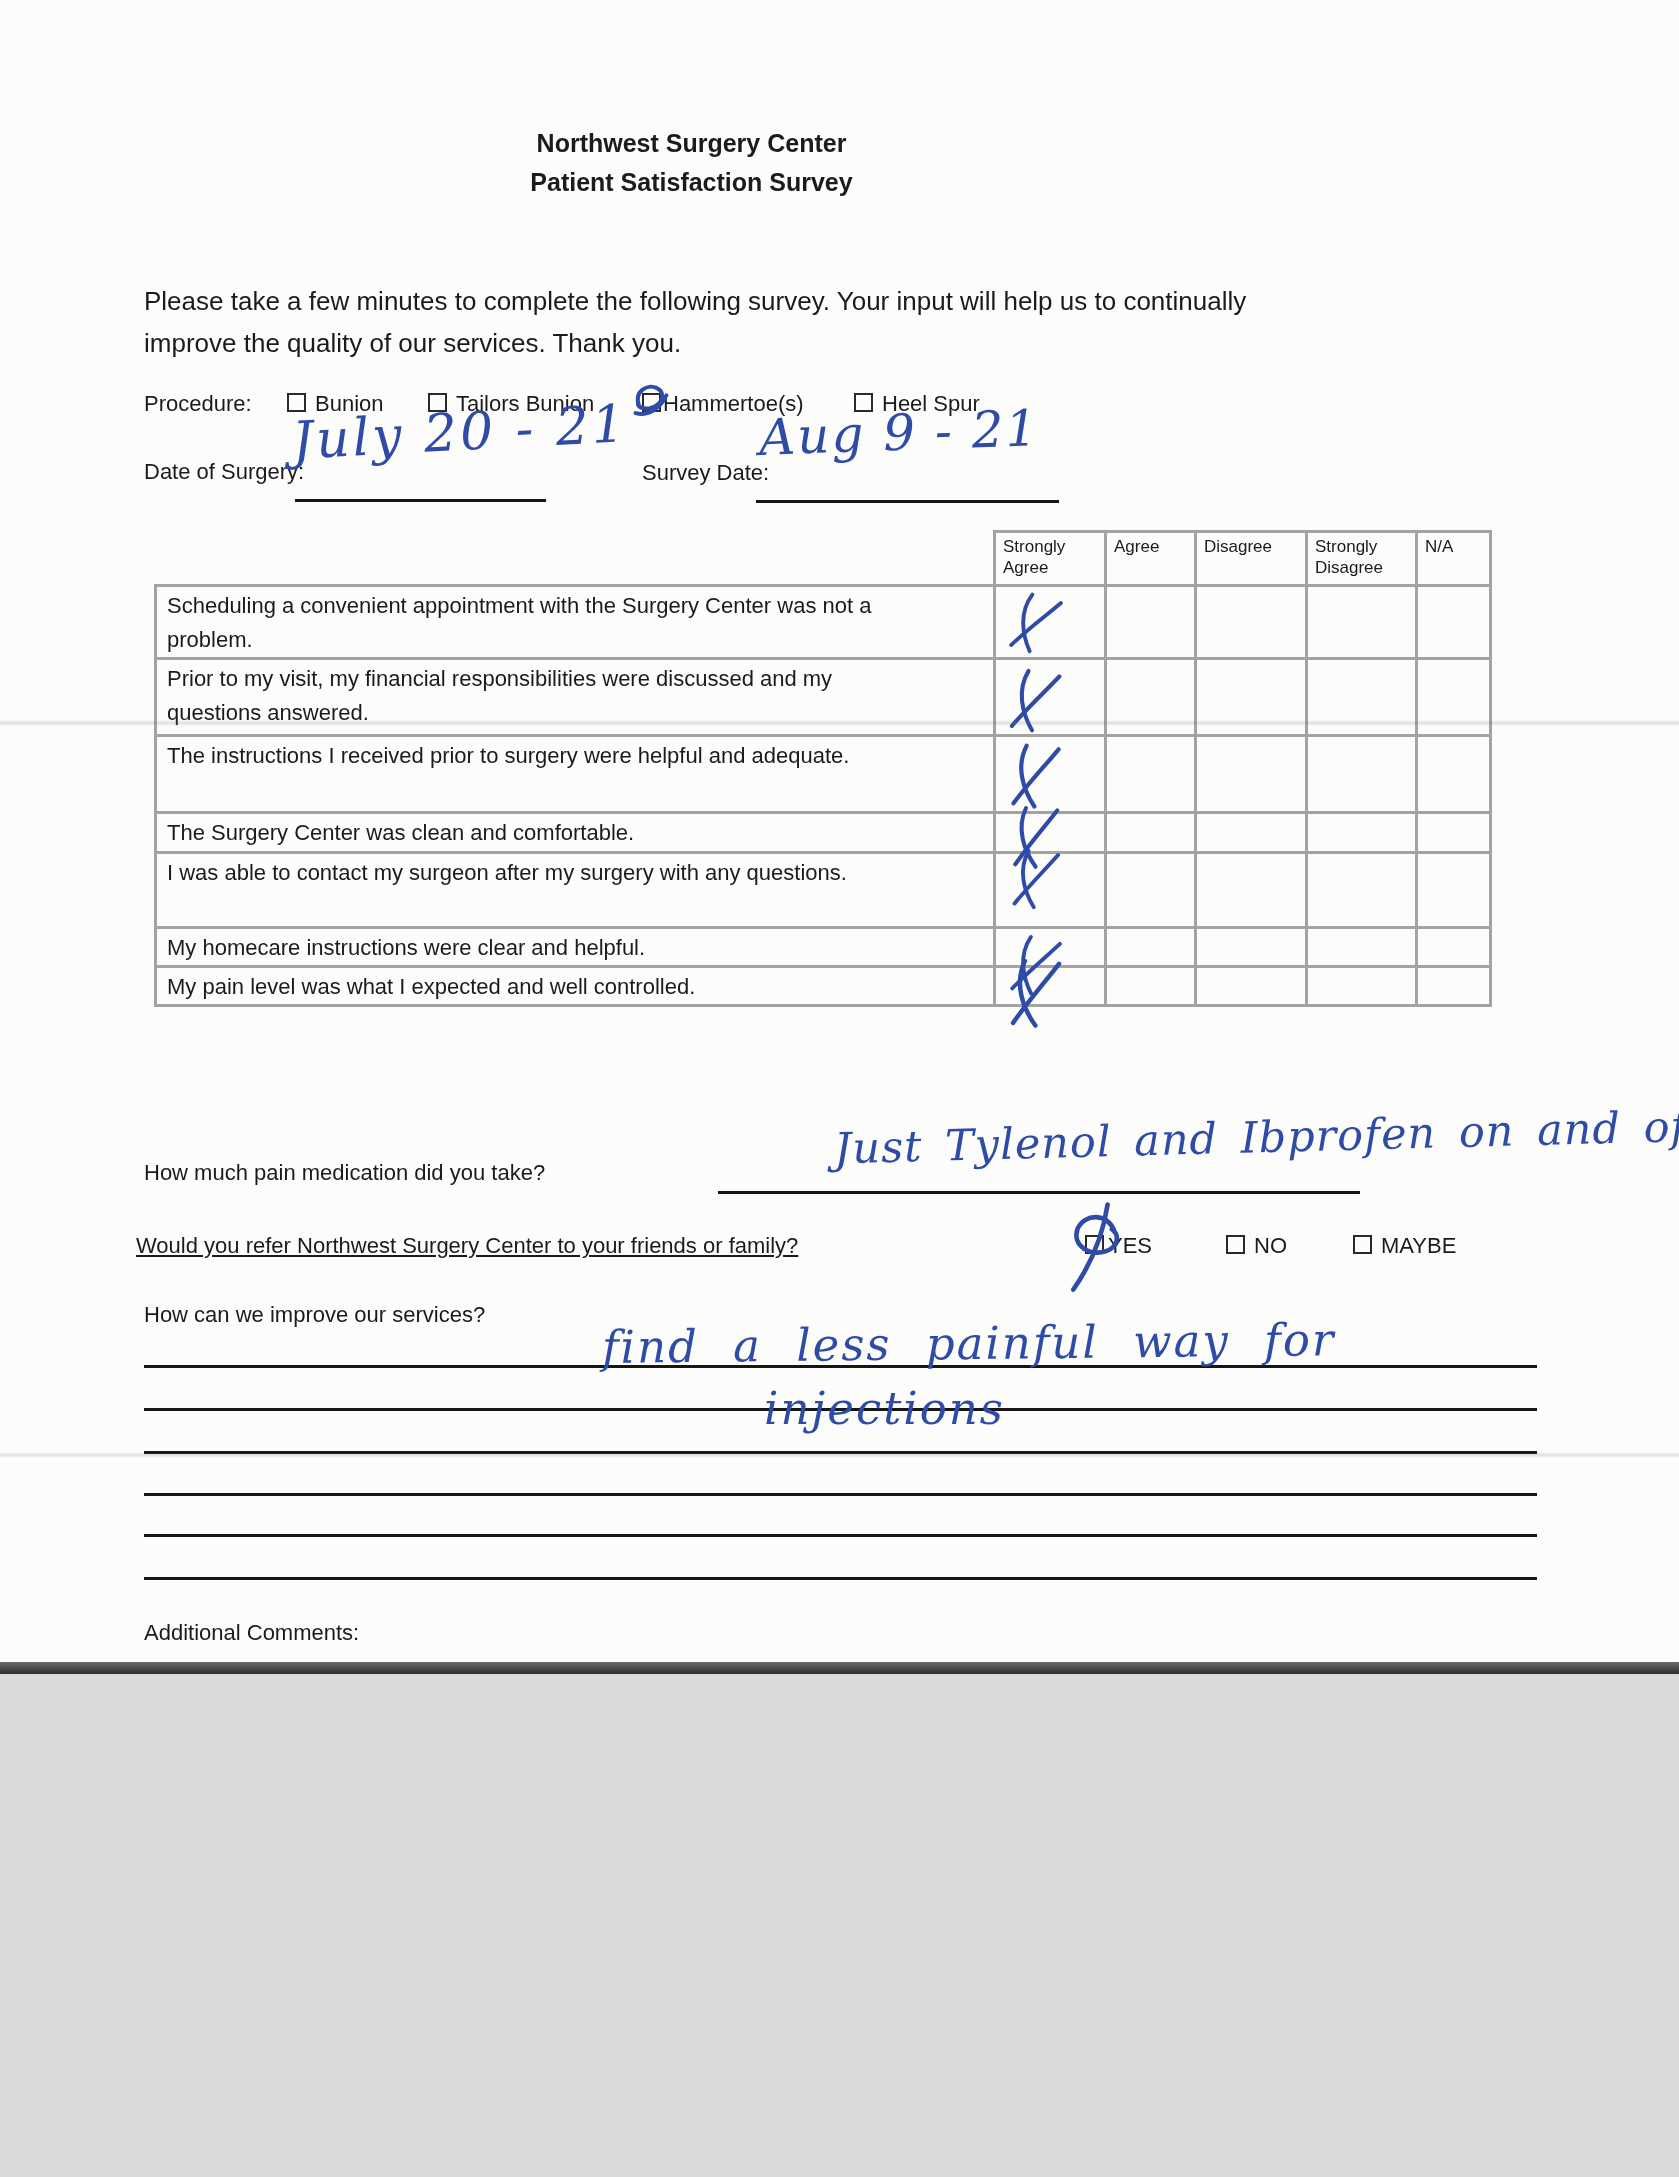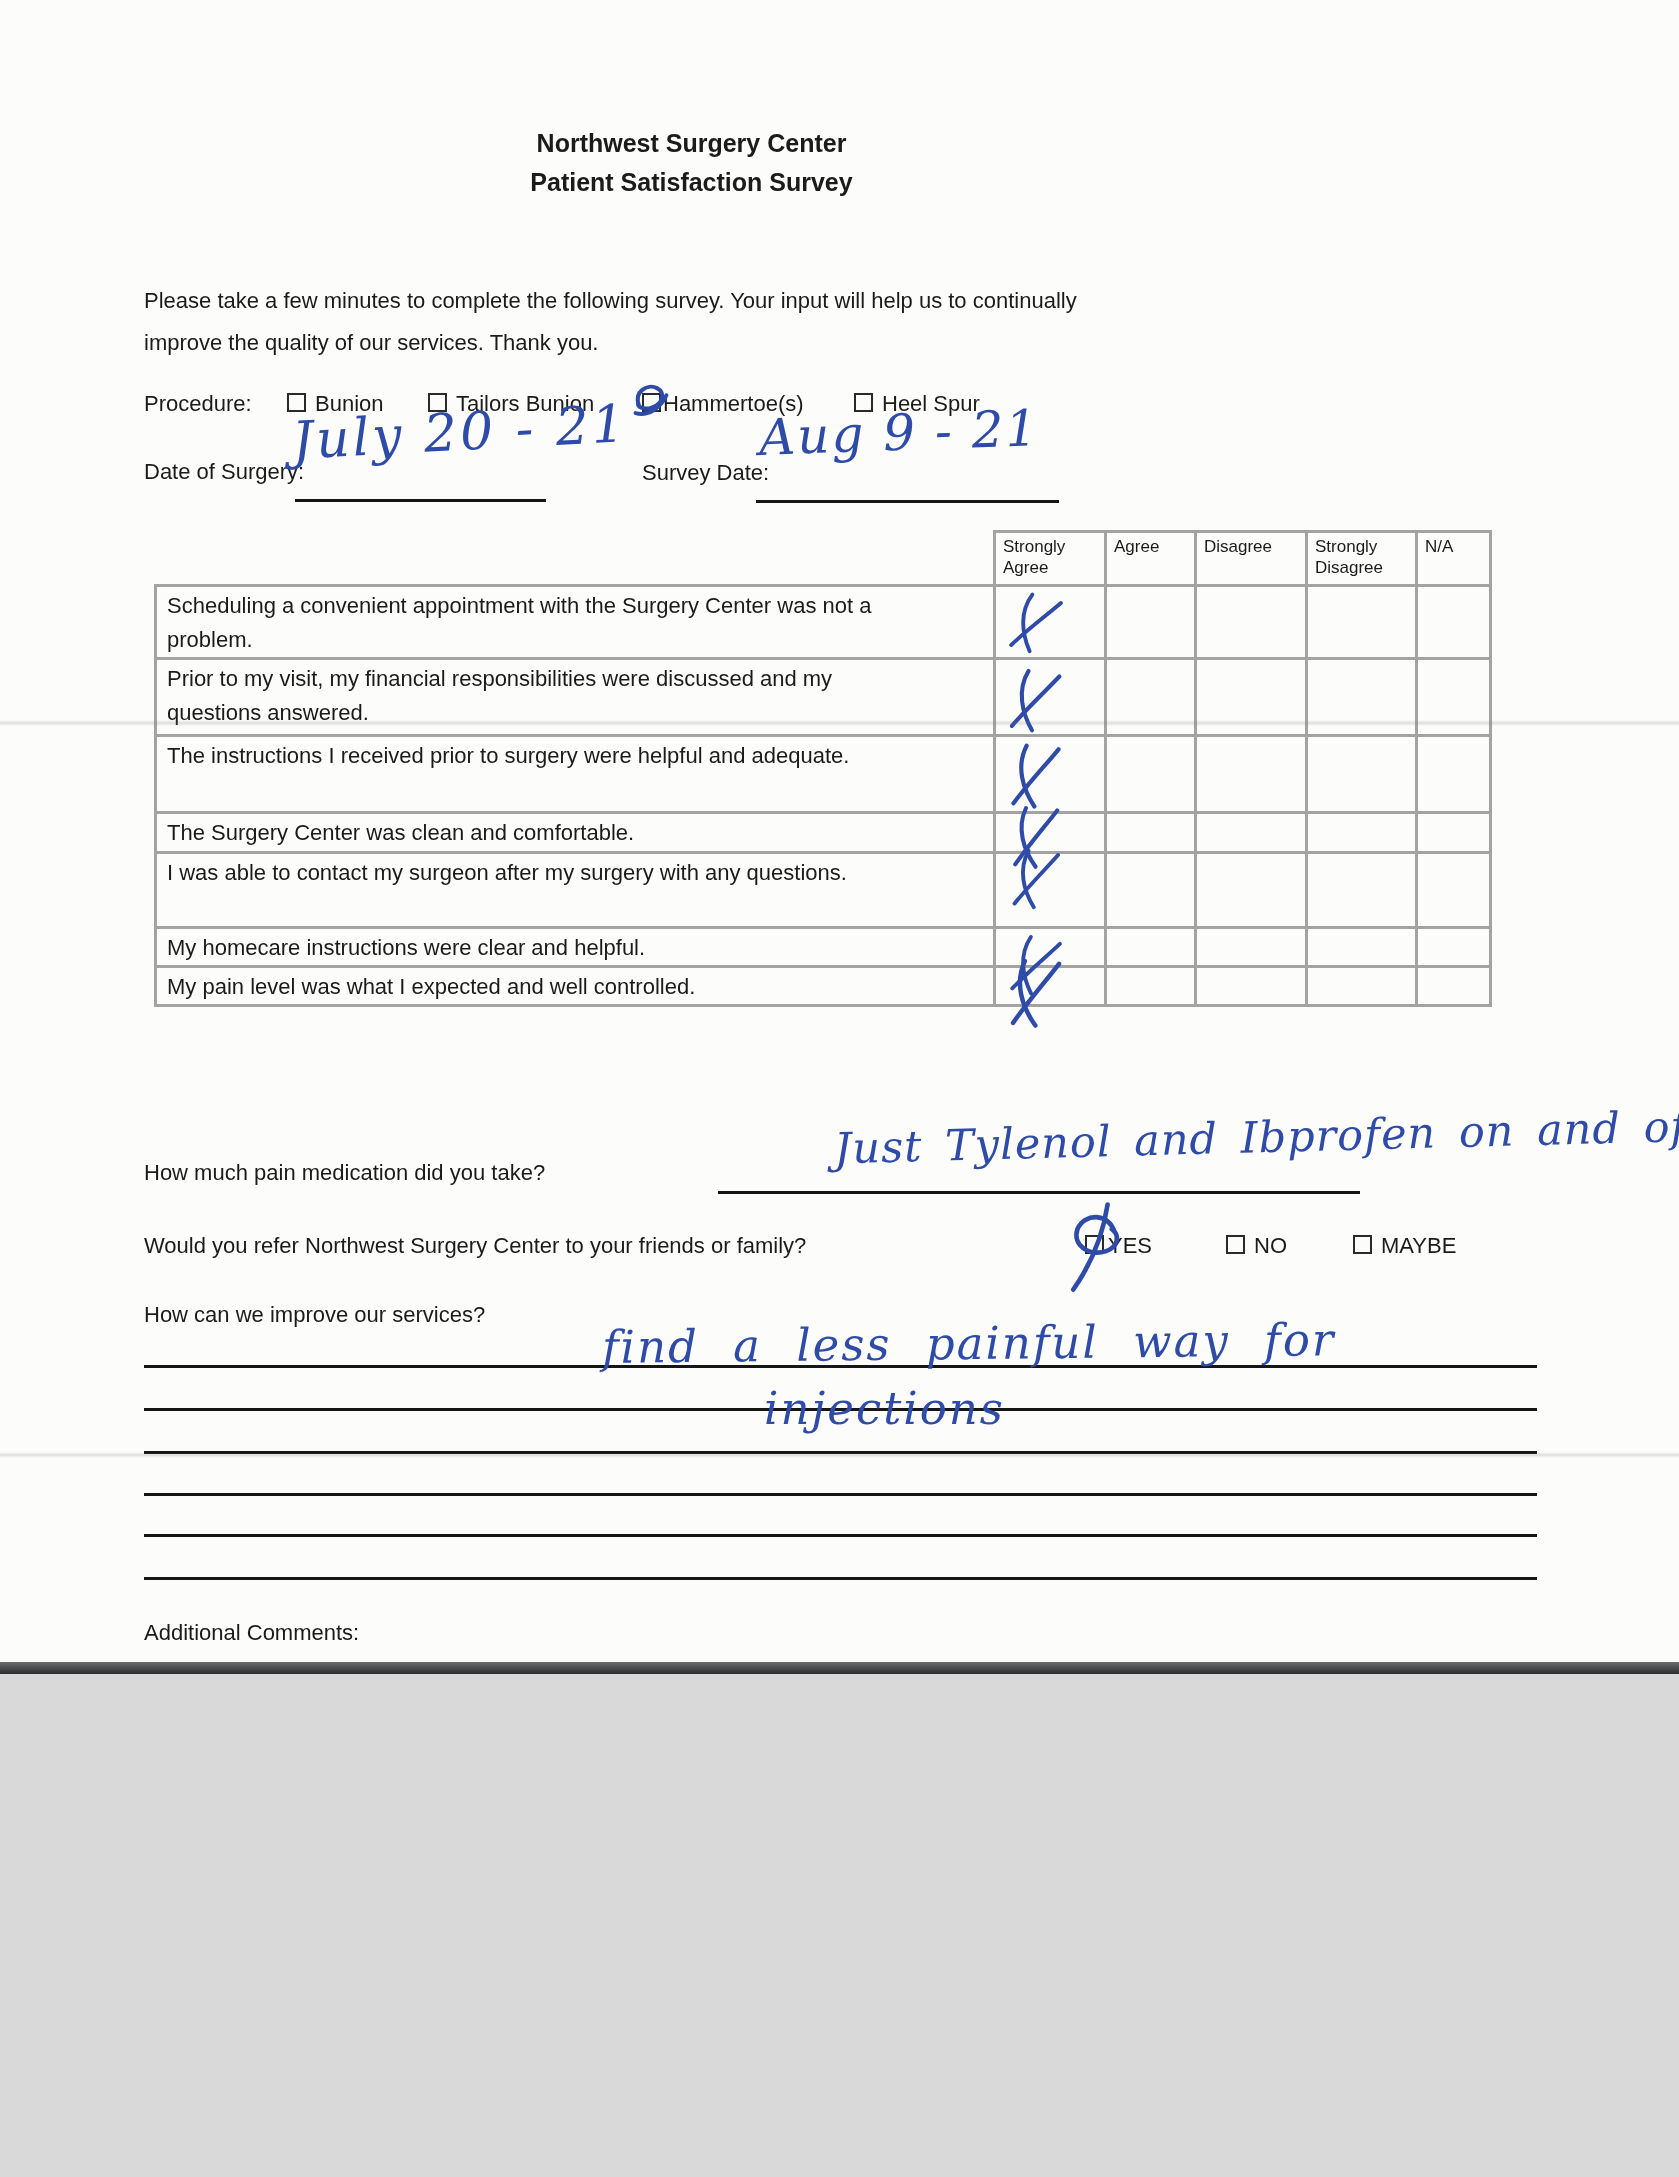--- a/index.html
+++ b/index.html
@@ -5,21 +5,21 @@
   html,body{margin:0;padding:0;background:#d9d9d9;}
   #page{
     position:relative; width:1680px; height:1674px; margin:0 auto;
     background:#fcfcfa; overflow:hidden;
     font-family:"Liberation Sans", sans-serif; color:#1b1b1b;
   }
   .abs{position:absolute;}
   
   .title-block{left:144px; top:124px; width:1095px; text-align:center;
     font-weight:bold; font-size:25px; line-height:39px;}
-  .intro{left:144px; top:280px; font-size:22px; line-height:42px;}
+  .intro{left:144px; top:280px; font-size:26px; line-height:42px;}
   .print-label{font-size:22px; white-space:nowrap;}
   
   .cbx{display:inline-block; width:15px; height:15px; border:2px solid #2a2a2a;
     vertical-align:-1px; margin-right:9px; background:#fcfcfa;}
   .opt{position:absolute; white-space:nowrap; font-size:22px;}
   
   .rule{position:absolute; height:3px; background:#161616;}
   .crease{position:absolute; left:0; width:100%; height:6px;
     background:linear-gradient(180deg,rgba(0,0,0,0),rgba(115,115,115,0.22),rgba(0,0,0,0));}
   .scan-bottom{position:absolute; left:0; bottom:0; width:100%; height:12px;
@@ -204,21 +204,21 @@
           <td></td>
           <td></td>
       </tr>
     </tbody>
   </table>
 
   <div class="abs print-label" style="left:144px; top:1160px;">How much pain medication did you take?</div>
   <div class="rule" style="left:718px; top:1191px; width:642px;"></div>
   <div class="ink ink-pain">Just Tylenol and Ibprofen on and off</div>
 
-  <div class="abs print-label" style="left:144px; top:1233px;">Would you refer Northwest Surgery Center to your friends or family?</div>
+  <div class="abs print-label" style="left:136px; top:1233px;text-decoration:underline;">Would you refer Northwest Surgery Center to your friends or family?</div>
   <div class="opt" style="left:1085px; top:1233px;">
     <span class="cbx" style="margin-right:4px;"></span><span>YES</span>
     <svg class="abs" style="left:-18px; top:-34px; width:62px; height:96px; overflow:visible;" viewBox="0 0 44 70">
       <path class="inkstroke" d="M34 24 C30 10 12 10 7 22 C3 34 16 42 28 38 C37 35 38 26 32 22"></path>
       <path class="inkstroke" d="M29 4 C26 24 18 46 4 66"></path>
     </svg>
   </div>
   <div class="opt" style="left:1226px; top:1233px;">
     <span class="cbx"></span><span>NO</span>
   </div>

